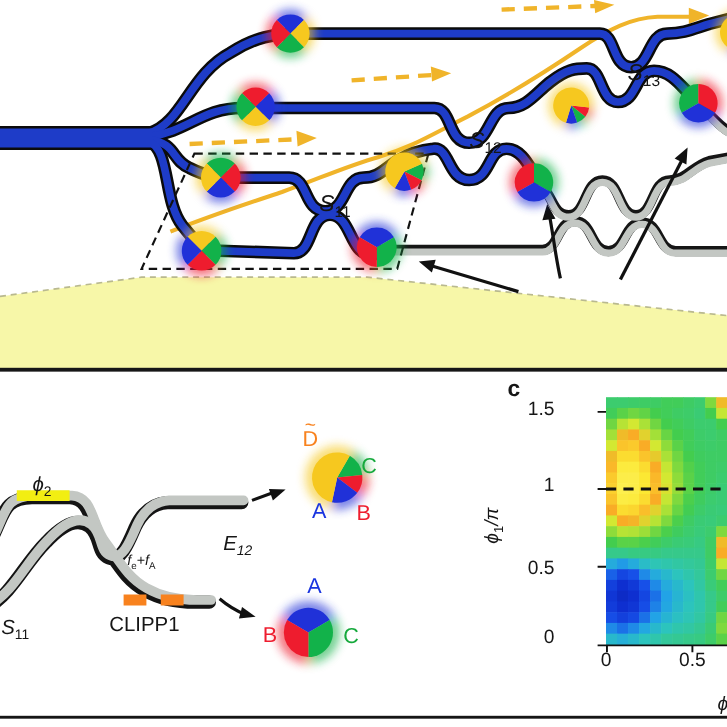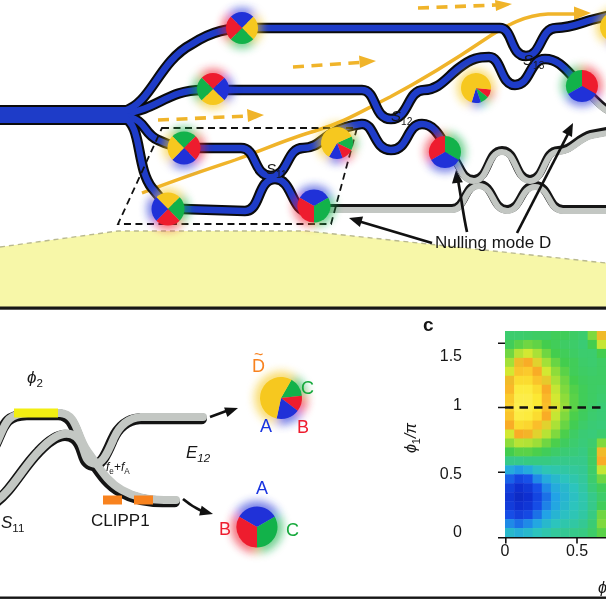--- a/index.html
+++ b/index.html
@@ -3,21 +3,21 @@
 <meta charset="utf-8">
 <style>
   html,body{margin:0;padding:0;background:#fff;}
   body{width:606px;height:606px;overflow:hidden;}
   .figure{position:relative;width:606px;height:606px;background:#fff;
           font-family:"Liberation Sans","DejaVu Sans",sans-serif;color:#161616;}
   .figure svg{position:absolute;left:0;top:0;}
   .lbl{position:absolute;white-space:nowrap;line-height:1;}
   .it{font-style:italic;}
   .lbl sub{font-size:0.68em;line-height:0;}
-  .sorter-lbl{font-size:15px;}
+  .sorter-lbl{font-size:19px;}
   .nulling-lbl{font-size:17px;}
   .b-lbl{font-size:12px;}
   .b-lbl-lg{font-size:17px;}
   .mode-letter{font-size:18px;position:absolute;line-height:1;}
   .dtilde-wrap{position:absolute;font-size:18px;line-height:1;}
   .dtilde-wrap .tilde{position:absolute;top:-10px;left:2px;font-size:16px;}
   .c-label{font-size:19px;font-weight:bold;}
   .tick-lbl{font-size:16px;}
   .ytick{width:28px;text-align:right;}
   .xtick{text-align:center;}
@@ -519,39 +519,38 @@
   <g stroke="#111" stroke-width="1.6">
     <path d="M505,537.8 L606,537.8"></path>
     <path d="M498,537.8 L505,537.8 M498,472.3 L505,472.3 M498,407.5 L505,407.5 M498,343.2 L505,343.2"></path>
     <path d="M505.8,538 L505.8,543.5 M577,538 L577,543.5"></path>
   </g>
 </svg>
 
 <div class="lbl sorter-lbl" style="left:266px;top:161px;"><span class="it">S</span><sub>11</sub></div>
 <div class="lbl sorter-lbl" style="left:391px;top:108px;"><span class="it">S</span><sub>12</sub></div>
 <div class="lbl sorter-lbl" style="left:523px;top:52px;"><span class="it">S</span><sub>13</sub></div>
-<div class="lbl nulling-lbl" style="left:435px;top:234px;">Nulling mode D</div>
-
-<div class="lbl b-lbl-lg" style="left:27px;top:369px;"><span class="it">ϕ</span><sub>2</sub></div>
+
+<div class="lbl b-lbl-lg" style="left:27px;top:395px;"><span class="it">ϕ</span><sub>2</sub></div>
 <div class="lbl b-lbl-lg" style="left:1px;top:514px;"><span class="it">S</span><sub>11</sub></div>
 <div class="lbl b-lbl" style="left:106px;top:461px;"><span class="it">f</span><sub>e</sub><span>+</span><span class="it">f</span><sub>A</sub></div>
 <div class="lbl b-lbl-lg" style="left:91px;top:512px;">CLIPP1</div>
 <div class="lbl b-lbl-lg" style="left:186px;top:444px;font-style:italic;"><span>E</span><sub>12</sub></div>
 
 <div class="dtilde-wrap" style="left: 252px; top: 357px; color: rgb(248, 130, 30);"><span class="tilde">~</span><span>D</span></div>
 <div class="mode-letter" style="left: 260px; top: 417px; color: rgb(26, 53, 224);">A</div>
 <div class="mode-letter" style="left: 297px; top: 418px; color: rgb(238, 28, 46);">B</div>
 <div class="mode-letter" style="left: 301px; top: 379px; color: rgb(22, 169, 60);">C</div>
 
 <div class="mode-letter" style="left: 256px; top: 479px; color: rgb(26, 53, 224);">A</div>
 <div class="mode-letter" style="left: 219px; top: 520px; color: rgb(238, 28, 46);">B</div>
 <div class="mode-letter" style="left: 286px; top: 521px; color: rgb(22, 169, 60);">C</div>
 
 <div class="lbl c-label" style="left:423px;top:315px;">c</div>
-<div class="lbl tick-lbl ytick" style="left:434px;top:348px;text-align:right;">1.5</div>
+<div class="lbl tick-lbl ytick" style="left:434px;top:334px;text-align:right;">1.5</div>
 <div class="lbl tick-lbl ytick" style="left:434px;top:397px;">1</div>
 <div class="lbl tick-lbl ytick" style="left:434px;top:466px;">0.5</div>
 <div class="lbl tick-lbl ytick" style="left:434px;top:524px;">0</div>
 <div class="lbl tick-lbl xtick" style="left:498px;top:543px;width:14px;">0</div>
 <div class="lbl tick-lbl xtick" style="left:564px;top:543px;width:26px;">0.5</div>
 <div class="lbl ylabel" style="left:384px;top:430px;"><span class="it">ϕ</span><sub>1</sub><span class="it">/π</span></div>
 <div class="lbl tick-lbl it" style="left:598px;top:580px;">ϕ</div>
 
 </div>
 

